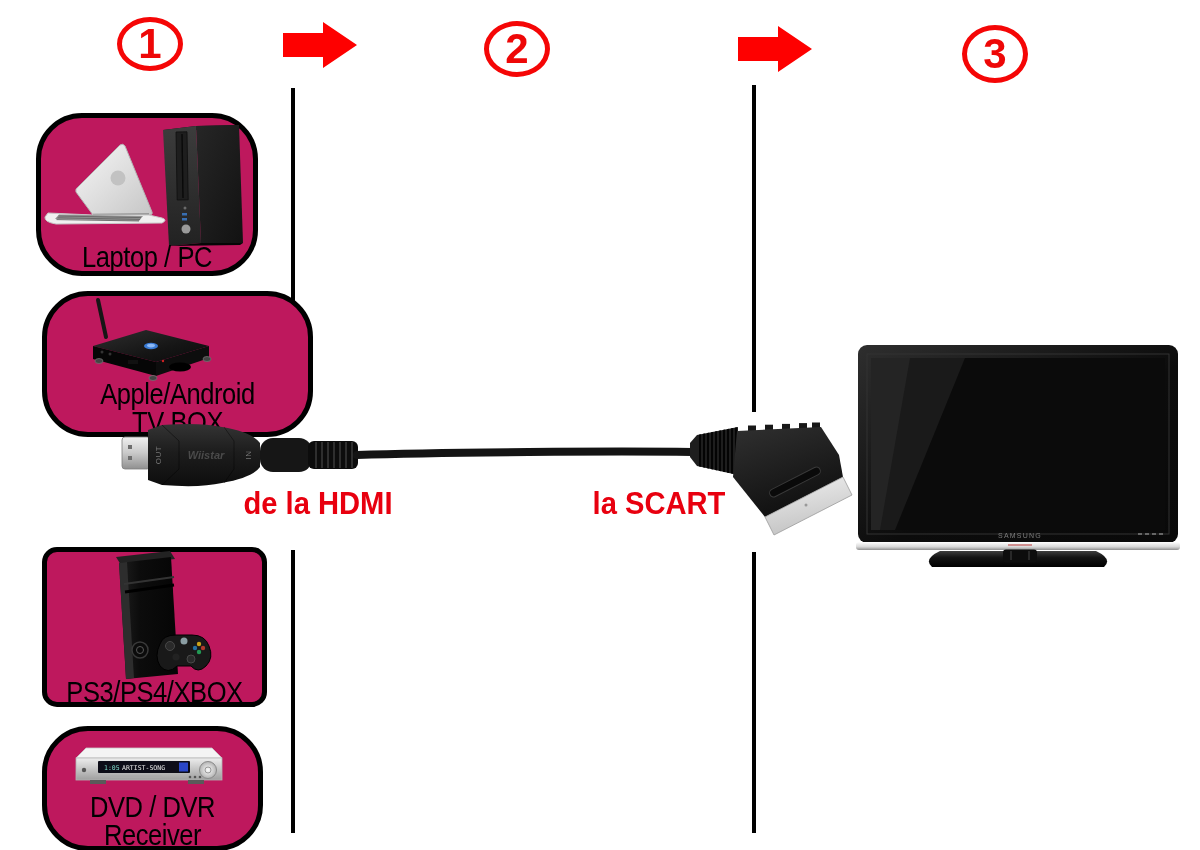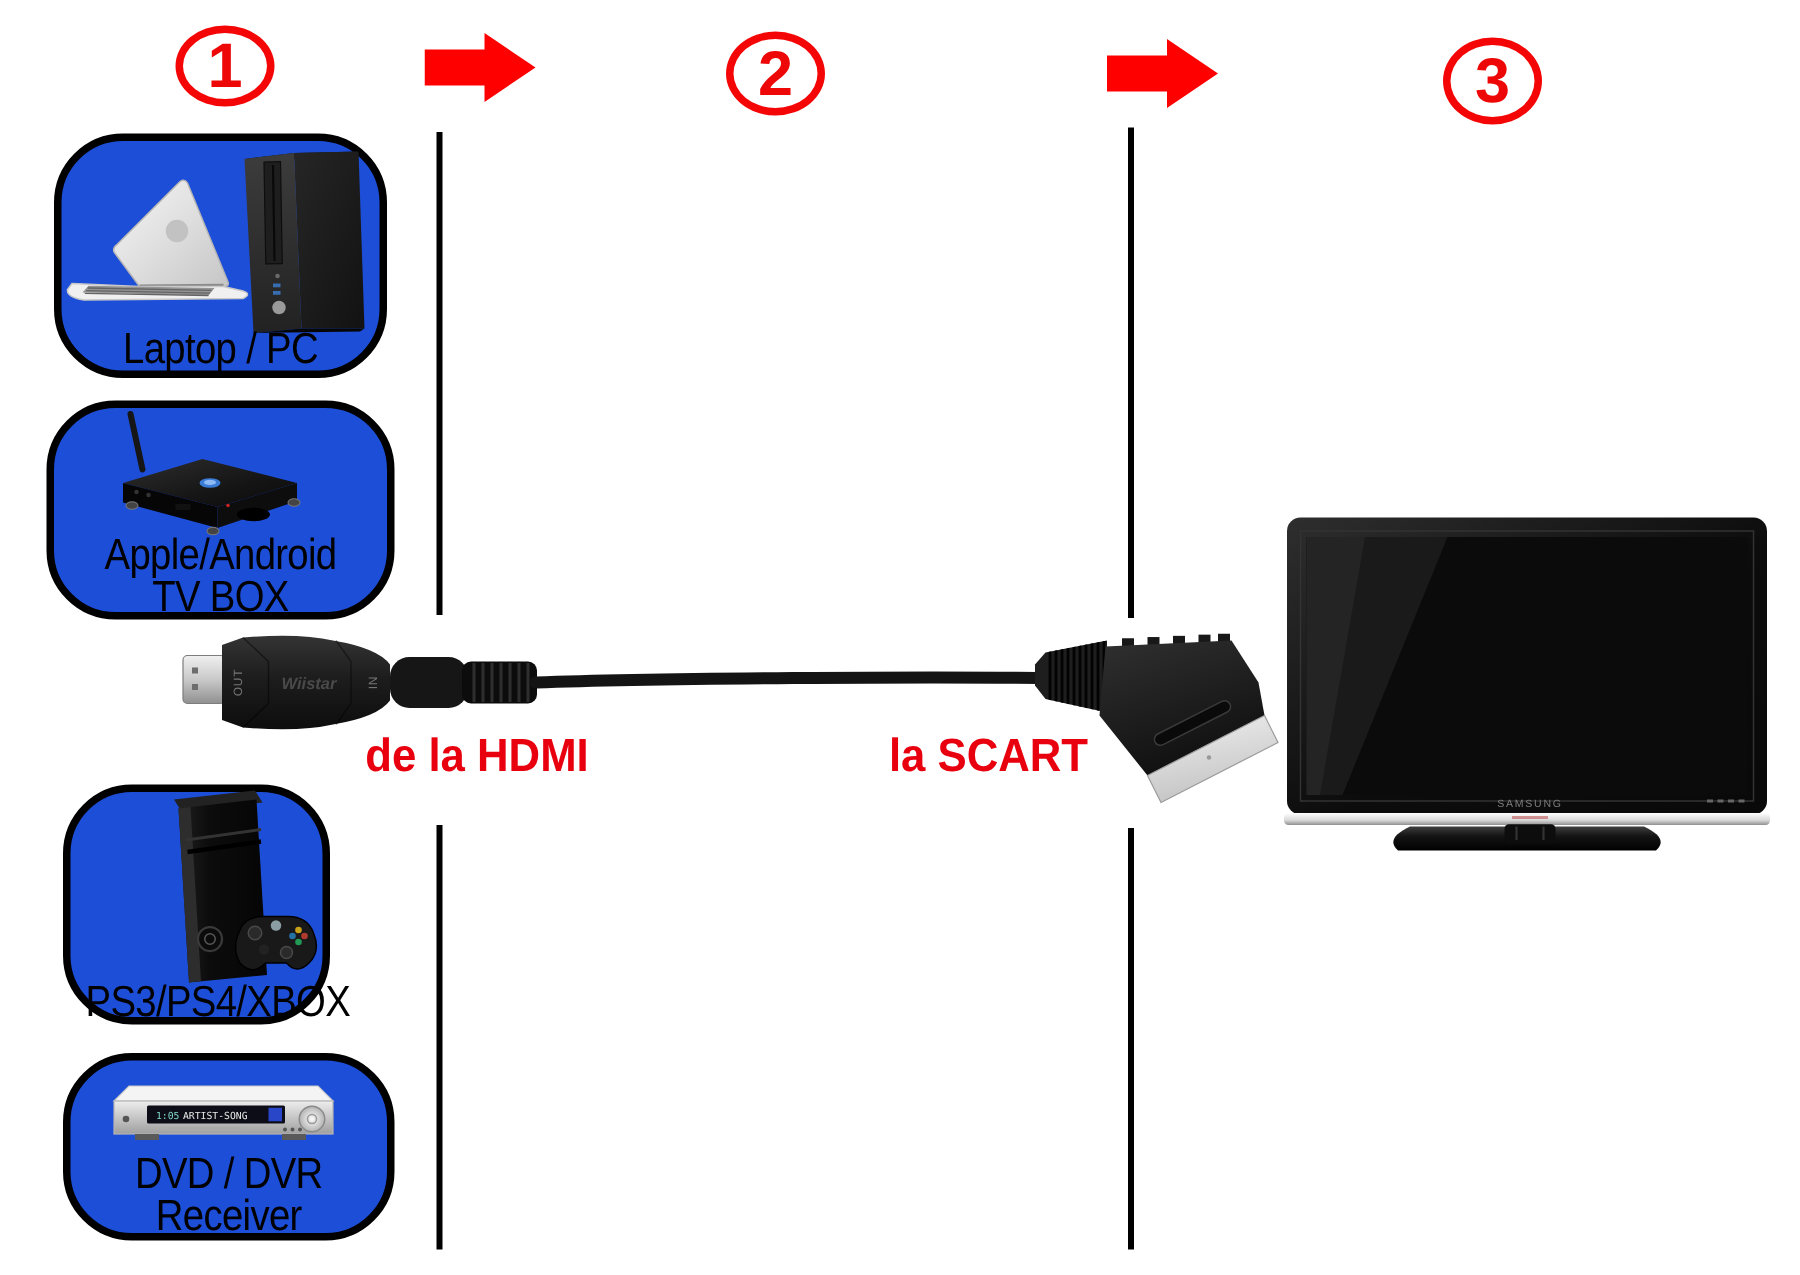--- a/index.html
+++ b/index.html
@@ -1,20 +1,20 @@
 <!DOCTYPE html>
 <html><head>
 <meta charset="utf-8">
 <style>
   html,body{margin:0;padding:0;background:#fff;}
   #canvas{position:relative;width:1200px;height:850px;background:#fff;font-family:"Liberation Sans",sans-serif;overflow:hidden;}
   .abs{position:absolute;}
   .step-badge{position:absolute;border:5px solid #f50606;border-radius:50%;display:flex;align-items:center;justify-content:center;color:#ee0707;font-weight:bold;font-size:42px;background:#fff;}
   .vline{position:absolute;width:4px;background:#000;}
-  .src-box{position:absolute;border:5px solid #000;border-radius:46px;background:#1d4ed8;box-sizing:border-box;}
+  .src-box{position:absolute;border:5px solid #000;border-radius:46px;background:#be185d;box-sizing:border-box;margin-top:24px;}
   .box-label{position:absolute;left:-5px;width:100%;text-align:center;font-size:29px;color:#000;line-height:28px;letter-spacing:-0.5px;padding:0 5px;transform:scaleX(0.88);transform-origin:center;}
   .red-label{position:absolute;color:#e8000f;font-weight:bold;font-size:31px;white-space:nowrap;transform:translateX(-50%) scaleX(0.94);}
 </style>
 </head>
 <body>
 
 <div id="canvas">
 
   <div class="step-badge" style="left:117px;top:17px;width:56px;height:44px;">
       <span>1</span>
@@ -72,21 +72,21 @@
       <line x1="146" y1="21" x2="147" y2="85" stroke="#090909" stroke-width="1.4"></line>
       <circle cx="149" cy="95" r="1.5" fill="#6a6a6a"></circle>
       <rect x="146" y="100" width="5" height="2.5" fill="#3b7ac9" opacity="0.85"></rect>
       <rect x="146" y="105" width="5" height="2.5" fill="#3b7ac9" opacity="0.85"></rect>
       <circle cx="150" cy="116" r="4.5" fill="#d8d8d8" opacity="0.65"></circle>
       <path d="M 133,133 L 165,130 L 207,130 L 204,132 Z" fill="#060606"></path>
     </svg>
     <div class="box-label" style="top:125px;"><span>Laptop / PC</span></div>
   </div>
 
-  <div class="src-box" style="left:31px;top:267px;width:232px;height:146px;">
+  <div class="src-box" style="left:42px;top:267px;width:271px;height:146px;">
     <svg class="abs" style="left:-5px;top:-5px;" width="228" height="146" viewBox="0 0 228 146">
       <defs>
         <linearGradient id="boxTopG" x1="0" y1="0" x2="1" y2="1">
           <stop offset="0" stop-color="#2e2e2e"></stop>
             <stop offset="0.6" stop-color="#151515"></stop>
             <stop offset="1" stop-color="#0a0a0a"></stop>
         </linearGradient>
       </defs>
       <line x1="64" y1="46" x2="56" y2="9" stroke="#161616" stroke-width="4" stroke-linecap="round"></line>
       <path d="M 51,55 L 104,39 L 167,55 L 114,71 Z" fill="url(#boxTopG)"></path>
@@ -99,21 +99,21 @@
       <circle cx="68" cy="63" r="1.5" fill="#333"></circle>
       <rect x="86" y="69" width="10" height="4" fill="#111"></rect>
       <circle cx="121" cy="70" r="1.2" fill="#c22"></circle>
       <ellipse cx="57" cy="70" rx="4" ry="2.5" fill="#444" stroke="#777" stroke-width="0.7"></ellipse>
       <ellipse cx="111" cy="87" rx="4" ry="2.5" fill="#444" stroke="#777" stroke-width="0.7"></ellipse>
       <ellipse cx="165" cy="68" rx="4" ry="2.5" fill="#444" stroke="#777" stroke-width="0.7"></ellipse>
     </svg>
     <div class="box-label" style="top:84px;"><span>Apple/Android</span><br><span>TV BOX</span></div>
   </div>
 
-  <div class="src-box" style="left:42px;top:523px;width:178px;height:160px;">
+  <div class="src-box" style="left:42px;top:523px;width:225px;height:160px;border-radius:15px;">
     <svg class="abs" style="left:-5px;top:-5px;" width="225" height="160" viewBox="0 0 225 160">
       <defs>
         <linearGradient id="xbG" x1="0" y1="0" x2="1" y2="0">
           <stop offset="0" stop-color="#1f1f1f"></stop>
             <stop offset="0.35" stop-color="#0c0c0c"></stop>
             <stop offset="1" stop-color="#050505"></stop>
         </linearGradient>
       </defs>
       <path d="M 74,10 L 128,4 L 133,12 L 79,18 Z" fill="#222"></path>
       <path d="M 77,16 L 129,10 L 136,127 L 84,132 Z" fill="url(#xbG)"></path>

